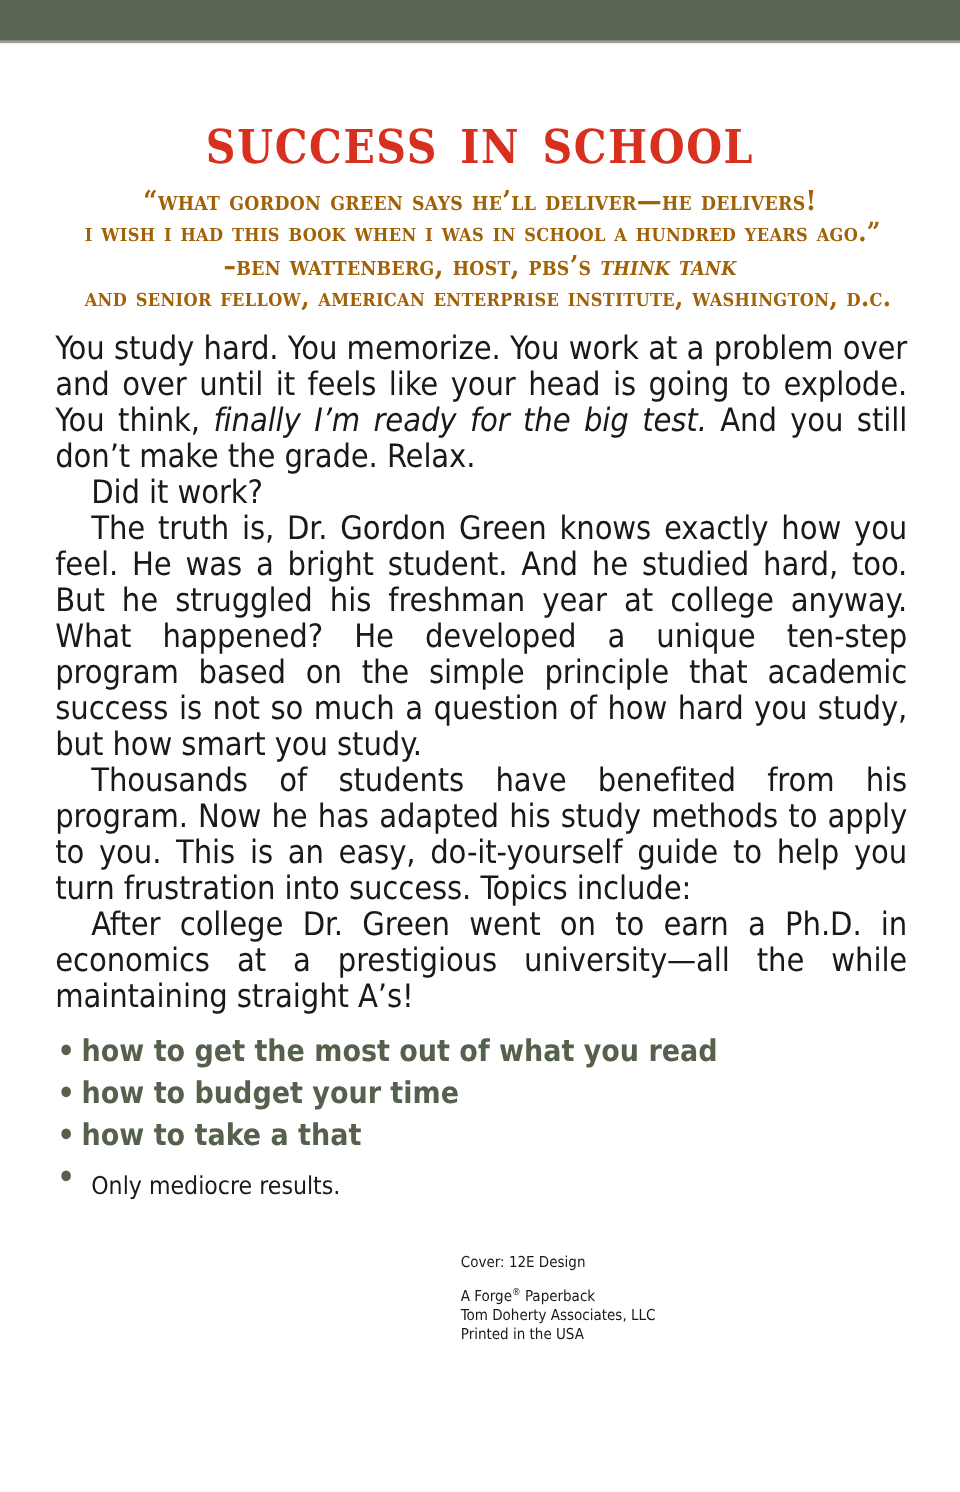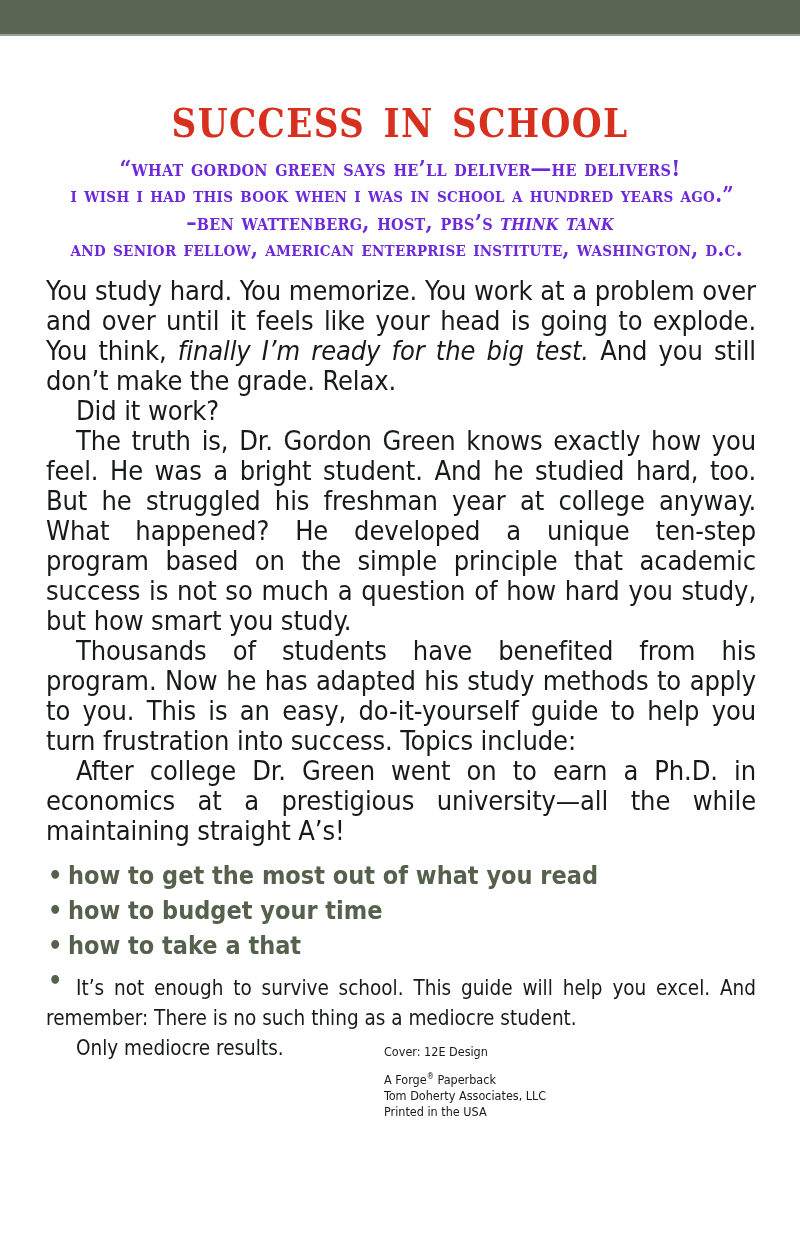--- a/index.html
+++ b/index.html
@@ -68,21 +68,21 @@
     letter-spacing: 1.5px;
     font-variant: small-caps;
     text-transform: lowercase;
     transform: scaleX(0.88);
     transform-origin: center center;
     white-space: nowrap;
   }
   .book-title::first-letter { font-size: 1em; }
 
   .blurb {
-    color: #6d28d9;
+    color: #a16207;
     font-family: "DejaVu Serif", serif;
     font-weight: bold;
     font-variant: small-caps;
     text-transform: lowercase;
     font-size: 24px;
     line-height: 27px;
     letter-spacing: 0.3px;
     margin-top: 8px;
   }
   .blurb-line {
@@ -206,21 +206,20 @@
     </div>
 
     <ul class="bullets">
       <li><span class="dot">•</span><span>how to get the most out of what you read</span></li>
       <li><span class="dot">•</span><span>how to budget your time</span></li>
       <li><span class="dot">•</span><span>how to take a that</span></li>
       <li><span class="dot">•</span></li>
     </ul>
 
     <div class="closing">
-      <p class="para">It’s not enough to survive school. This guide will help you excel. And remember: There is no such thing as a mediocre student.</p>
       <p class="para">Only mediocre results.</p>
     </div>
 
   </div>
 
   <div class="colophon">
     <div>Cover: 12E Design</div>
     <div class="group-gap"></div>
     <div><span>A Forge</span><span class="reg">®</span><span> Paperback</span></div>
     <div>Tom Doherty Associates, LLC</div>

